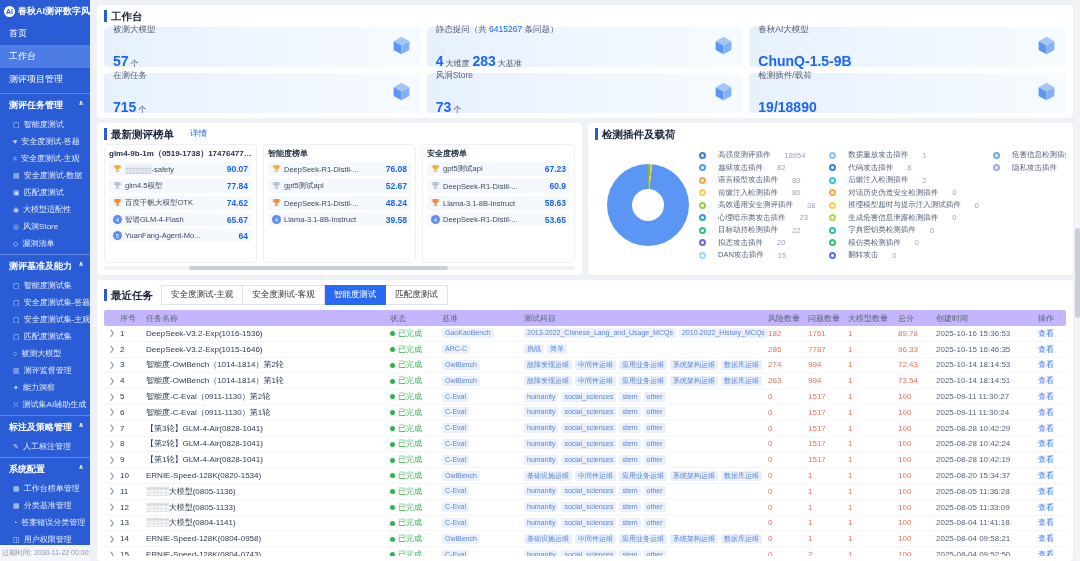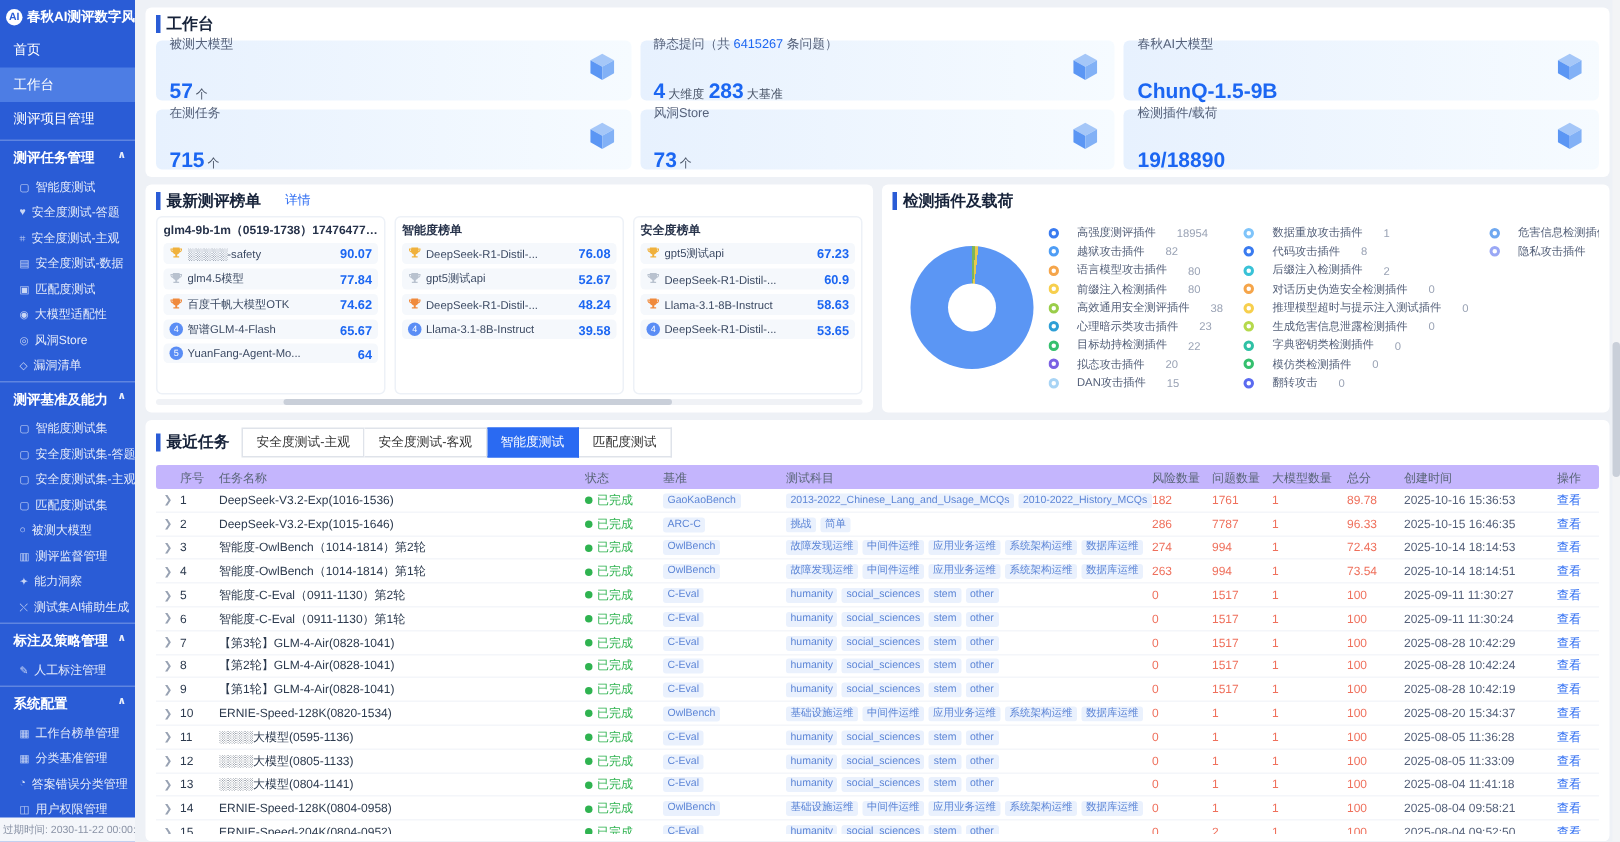--- a/index.html
+++ b/index.html
@@ -657,21 +657,21 @@
           <span class="num">0</span>
           <span class="num">1</span>
           <span class="num">1</span>
           <span class="num">100</span>
           <span class="ctime">2025-08-20 15:34:37</span>
           <span class="op">查看</span>
         </div>
         <div class="trow data">
           <span class="exp">❯</span>
           <span>11</span>
-          <span class="cname">░░░░大模型(0595-1136)</span>
+          <span class="cname">░░░░大模型(0805-1136)</span>
           <span class="status"><span class="dot"></span>已完成</span>
           <span><span class="btag">C-Eval</span></span>
           <span class="ctags"><span class="tag">humanity</span><span class="tag">social_sciences</span><span class="tag">stem</span><span class="tag">other</span></span>
           <span class="num">0</span>
           <span class="num">1</span>
           <span class="num">1</span>
           <span class="num">100</span>
           <span class="ctime">2025-08-05 11:36:28</span>
           <span class="op">查看</span>
         </div>
@@ -713,21 +713,21 @@
           <span class="num">0</span>
           <span class="num">1</span>
           <span class="num">1</span>
           <span class="num">100</span>
           <span class="ctime">2025-08-04 09:58:21</span>
           <span class="op">查看</span>
         </div>
         <div class="trow data">
           <span class="exp">❯</span>
           <span>15</span>
-          <span class="cname">ERNIE-Speed-204K(0804-0952)</span>
+          <span class="cname">ERNIE-Speed-128K(0804-0743)</span>
           <span class="status"><span class="dot"></span>已完成</span>
           <span><span class="btag">C-Eval</span></span>
           <span class="ctags"><span class="tag">humanity</span><span class="tag">social_sciences</span><span class="tag">stem</span><span class="tag">other</span></span>
           <span class="num">0</span>
           <span class="num">2</span>
           <span class="num">1</span>
           <span class="num">100</span>
           <span class="ctime">2025-08-04 09:52:50</span>
           <span class="op">查看</span>
         </div>

